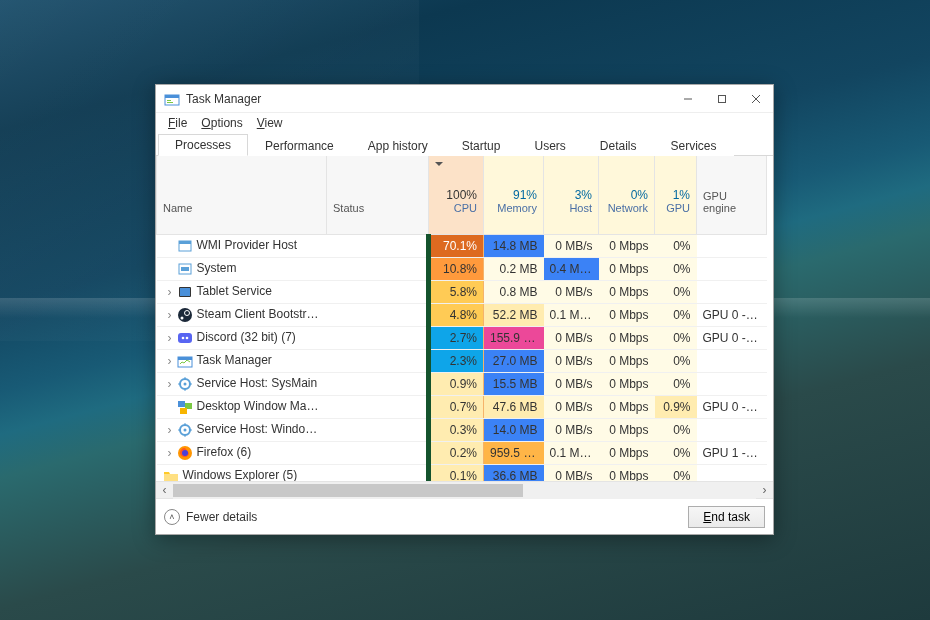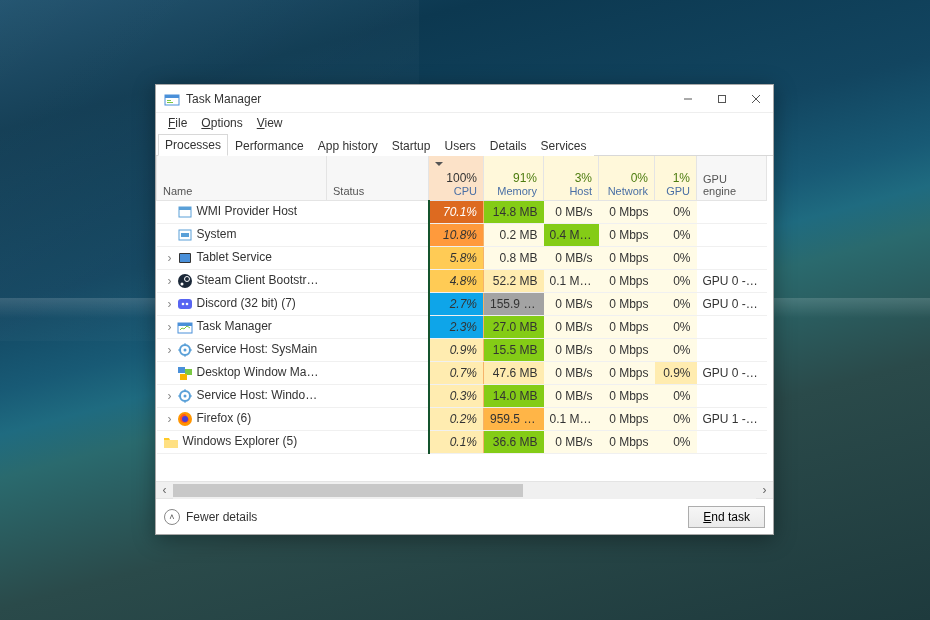--- a/index.html
+++ b/index.html
@@ -55,21 +55,21 @@
   .menubar .menu-item span.ul { text-decoration: underline; }
 
   .tabbar {
     display: flex; align-items: flex-end;
     padding: 0 2px;
     border-bottom: 1px solid #d8d8d8;
     height: 23px;
     font-size: 12px;
   }
   .tabbar .tab {
-    padding: 3px 6px 3px;
+    padding: 3px 16px 3px;
     border: 1px solid transparent;
     border-bottom: none;
     color: #333; position: relative; top: 1px;
     background: #fff;
   }
   .tabbar .tab.active {
     border-color: #d8d8d8;
     border-bottom: 1px solid #fff;
     background: #fff;
   }
@@ -82,30 +82,30 @@
   .grid-wrap { flex:1; overflow: hidden; position: relative; }
   table.process-table {
     width: 610px;
     border-collapse: collapse;
     table-layout: fixed;
     font-size: 12px;
   }
   thead th {
     border: 1px solid #e4e4e4;
     border-top: none;
-    padding: 3px 6px;
+    padding: 20px 6px;
     font-weight: normal;
     color: #555;
     text-align: left;
     vertical-align: bottom;
     height: 36px;
     background: #f7f7f7;
   }
   thead th.num { text-align: right; }
-  thead th .pct { display:block; font-size:12px; color:#4d7c0f; }
+  thead th .pct { display:block; font-size:12px; color:#0369a1; }
   thead th .lbl { display:block; color: #4a6fa5; font-size: 11px; }
   thead th.sort-col { background: #fce2c8; position:relative;}
   thead th.sort-col .pct { color:#333;}
   thead th.sort-col::before {
     content:""; position:absolute; left:6px; top:6px;
     border:4px solid transparent; border-top-color:#555;
   }
   thead th.yellow { background: #fff8da; }
 
   tbody td {
@@ -124,29 +124,29 @@
     display:inline-block; width:14px; text-align:center; color:#888;
     vertical-align: middle;
   }
   .row-icon {
     display:inline-block; width:16px; height:16px;
     vertical-align: middle; margin-right: 4px;
   }
 
   
   .h-low    { background: #fffbe6; }
-  .h-low2   { background: #84cc16; }
+  .h-low2   { background: #3b82f6; }
   .h-med    { background: #ffecb0; }
-  .h-med2   { background: #a3a3a3; }
+  .h-med2   { background: #ec4899; }
   .h-med3   { background: #0ea5e9; }
   .h-hi     { background: #ffcb55; }
   .h-hi2    { background: #ffb547; }
   .h-hi3    { background: #ff9a3c; border-left:1px solid #f57c00; border-right:1px solid #f57c00;}
   .h-hi5    { background: #dd6a20; color:#fff;}
-  .cpu-col  { border-left:2px solid #14532d; border-right:1px solid #f5b36a;font-style:italic; }
+  .cpu-col  { border-left:5px solid #14532d; border-right:1px solid #f5b36a; }
 
   .hscroll {
     height: 17px; background:#f0f0f0;
     display:flex; align-items:center;
     border-top:1px solid #e4e4e4;
   }
   .hscroll .arrow { width:17px; height:17px; display:flex;align-items:center;justify-content:center;color:#666;}
   .hscroll .track { flex:1; height:17px; background:#f0f0f0; position:relative;}
   .hscroll .thumb { position:absolute; left:0; width:60%; top:2px; bottom:2px; background:#c8c8c8;}
 

